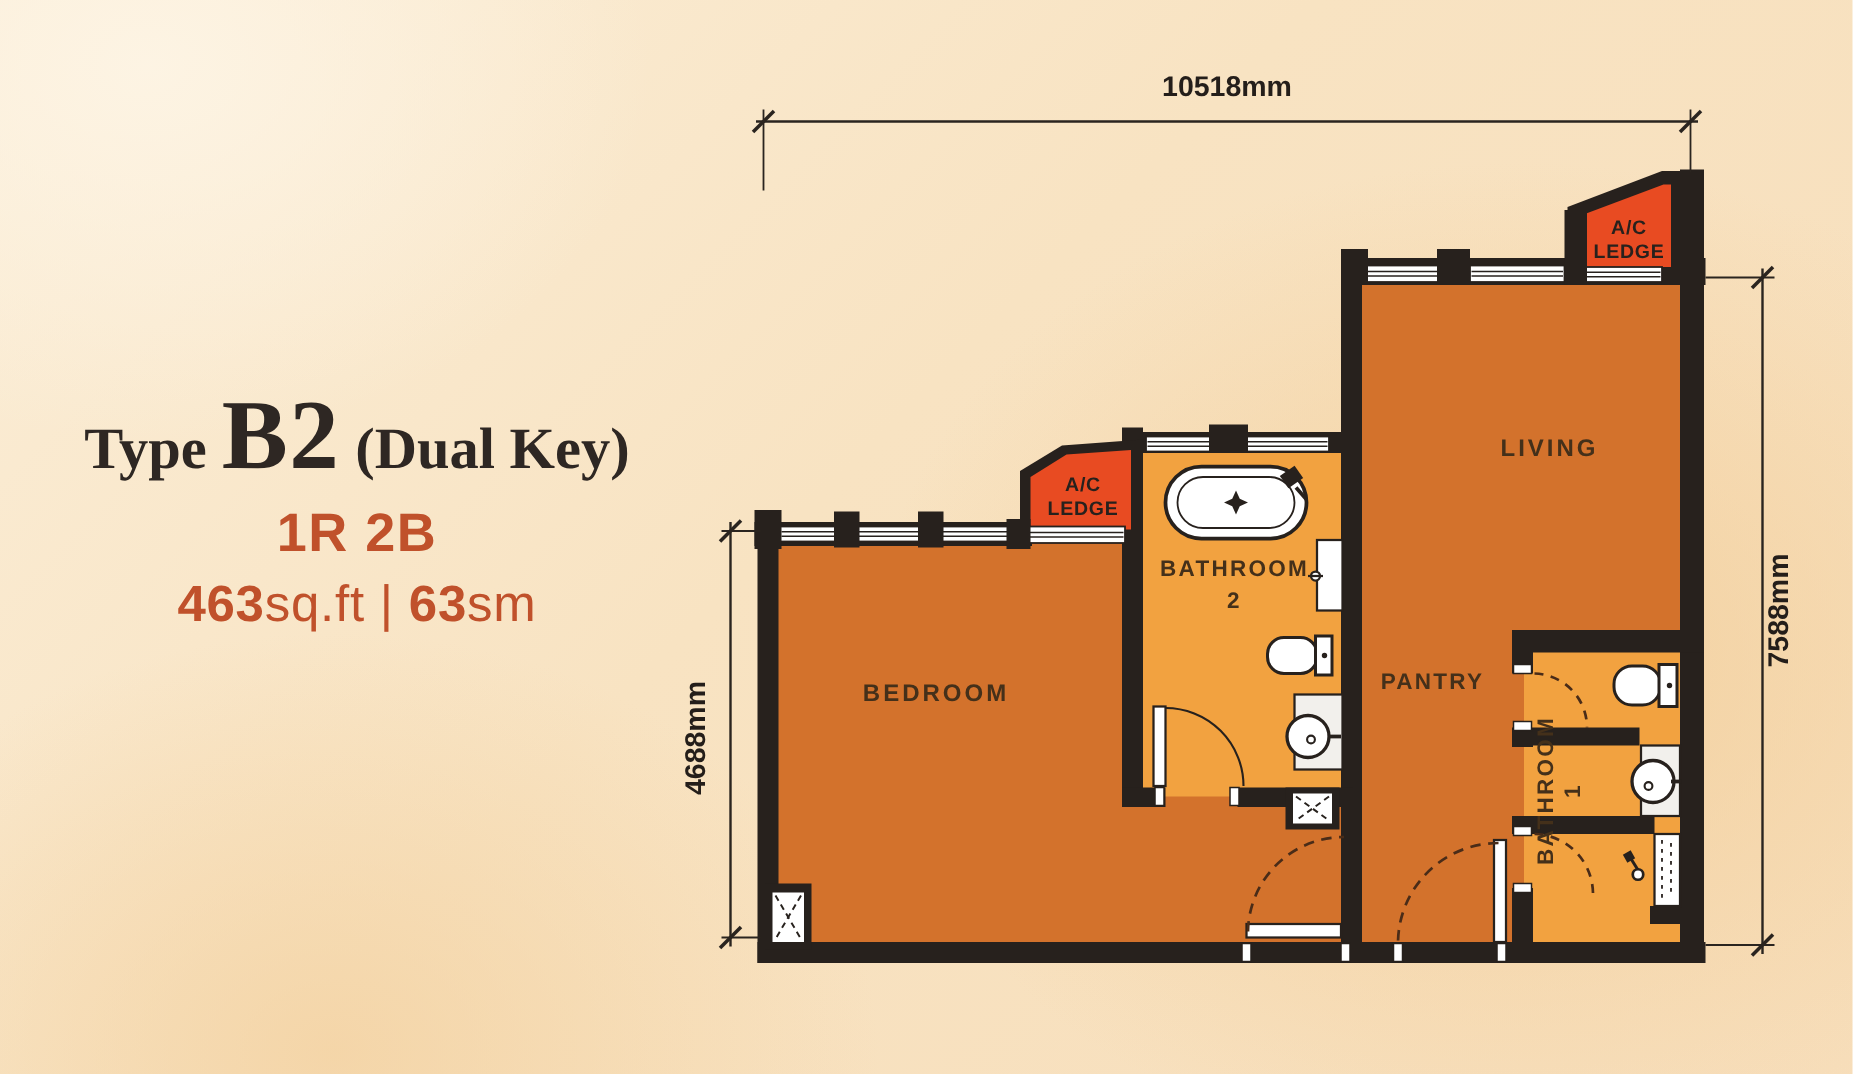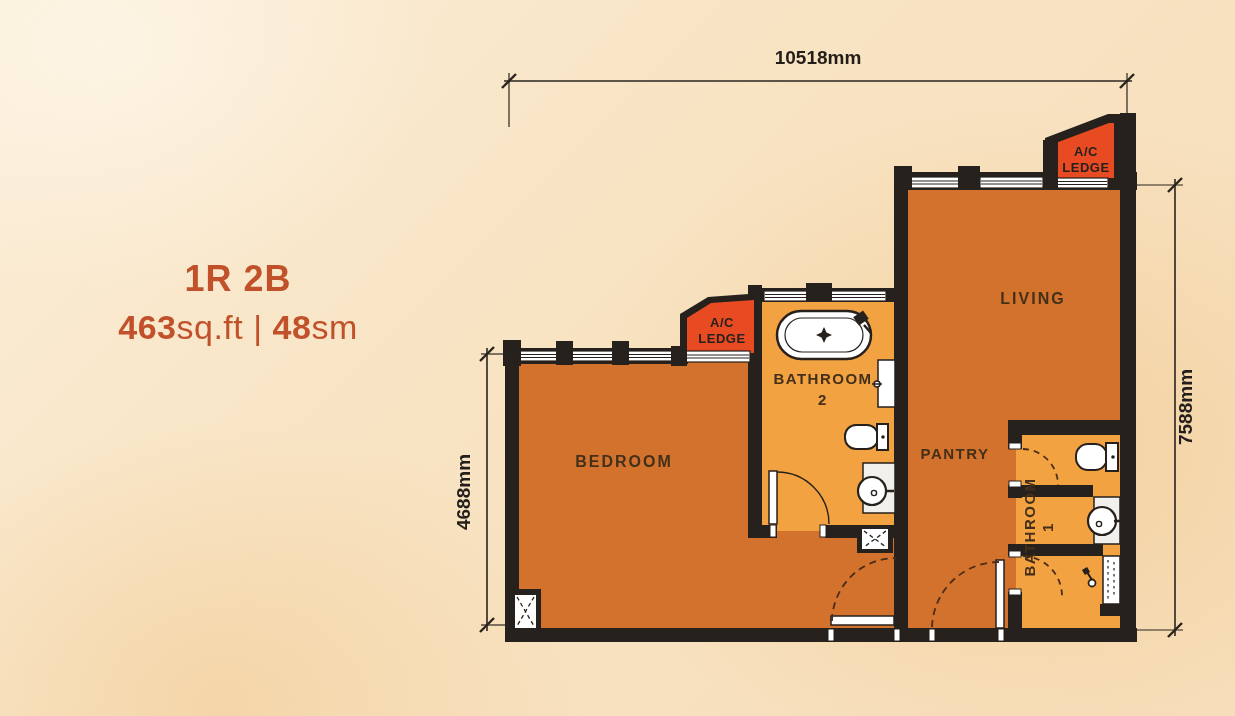--- a/index.html
+++ b/index.html
@@ -9,40 +9,45 @@
     background:
       radial-gradient(620px 480px at 82% 62%, rgba(242,205,152,.8), rgba(242,205,152,0) 70%),
       radial-gradient(520px 400px at 18% 98%, rgba(243,209,160,.75), rgba(243,209,160,0) 70%),
       radial-gradient(480px 360px at 8% 6%, rgba(253,244,228,.95), rgba(253,244,228,0) 70%),
       linear-gradient(135deg,#fbeed8 0%,#f8e3c2 45%,#f7debb 100%);
   }
   .title-block{position:absolute;left:18px;top:258px;width:440px;text-align:center;color:#2e2723;}
   .title-line1{font-family:"Liberation Serif",serif;font-weight:700;line-height:1;white-space:nowrap;}
   .t-prefix,.t-suffix{font-size:39px;}
   .t-code{font-size:66px;letter-spacing:1px;padding:0 6px;}
-  .title-line2{font-size:36px;font-weight:700;color:#c0512b;letter-spacing:1px;}
+  .title-line2{margin-top:10px;font-size:36px;font-weight:700;color:#c0512b;letter-spacing:1px;}
   .title-line3{margin-top:8px;font-size:34px;color:#c0512b;letter-spacing:.5px;}
   .b{font-weight:700;}
   .sep{padding:0 10px;font-weight:400;}
   svg text{font-family:"Liberation Sans",sans-serif;}
   .room-label{font-size:16px;font-weight:700;fill:#44301a;letter-spacing:2px;}
   .room-label-sm{font-size:15px;font-weight:700;fill:#44301a;letter-spacing:1.5px;}
   .ledge-label{font-size:13px;font-weight:700;fill:#27211d;letter-spacing:.5px;}
   .dim-label{font-size:19px;font-weight:700;fill:#241e1a;}
 </style>
 </head>
 <body>
 
 <div class="stage">
 
   
   <div class="title-block">
+    <div class="title-line1">
+      <span class="t-prefix">Type</span>
+      <span class="t-code">B2</span>
+      <span class="t-suffix">(Dual Key)</span>
+    </div>
     <div class="title-line2">1R 2B</div>
     <div class="title-line3">
-      <span class="b">463</span><span>sq.ft</span><span class="sep">|</span><span class="b">48</span><span>sm</span>
+      <span class="b">463</span><span>sq.ft</span><span class="sep">|</span><span class="b">63</span><span>sm</span>
     </div>
   </div>
 
   
   <svg width="1235" height="716" viewBox="0 0 1235 716">
 
     <g>
       <rect x="512" y="352" width="390" height="282" fill="#d3722c"></rect>
       <rect x="900" y="178" width="228" height="456" fill="#d3722c"></rect>
       <rect x="762" y="296" width="133" height="235" fill="#f2a240"></rect>

